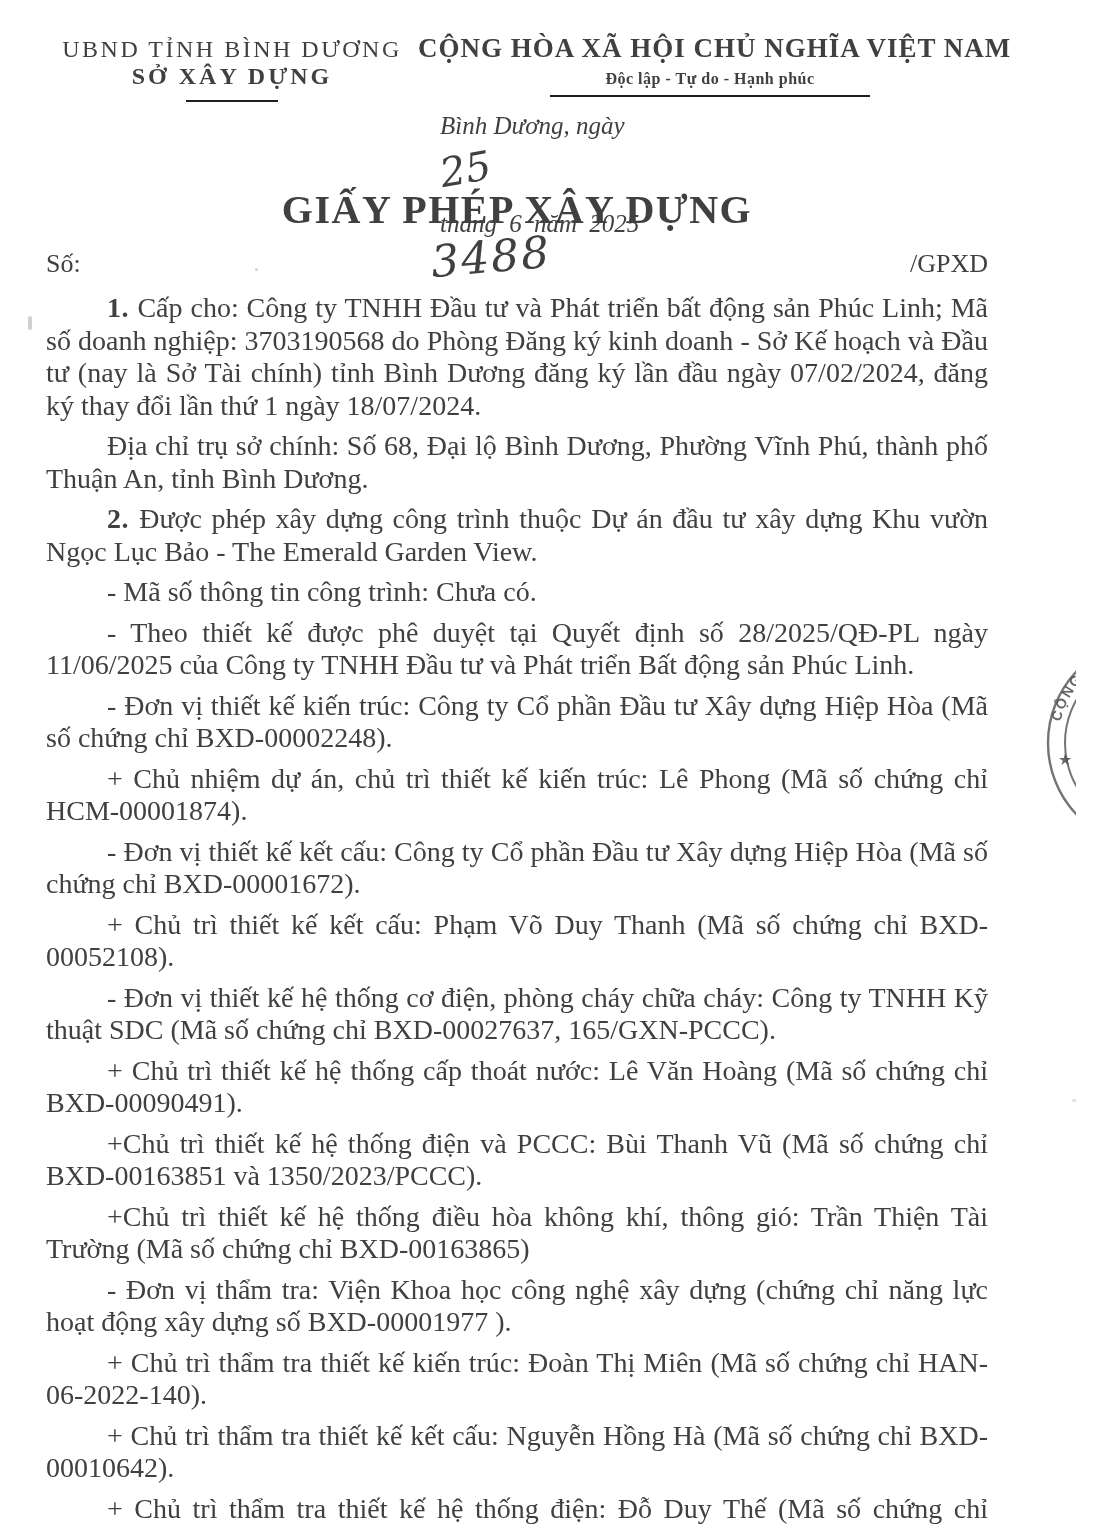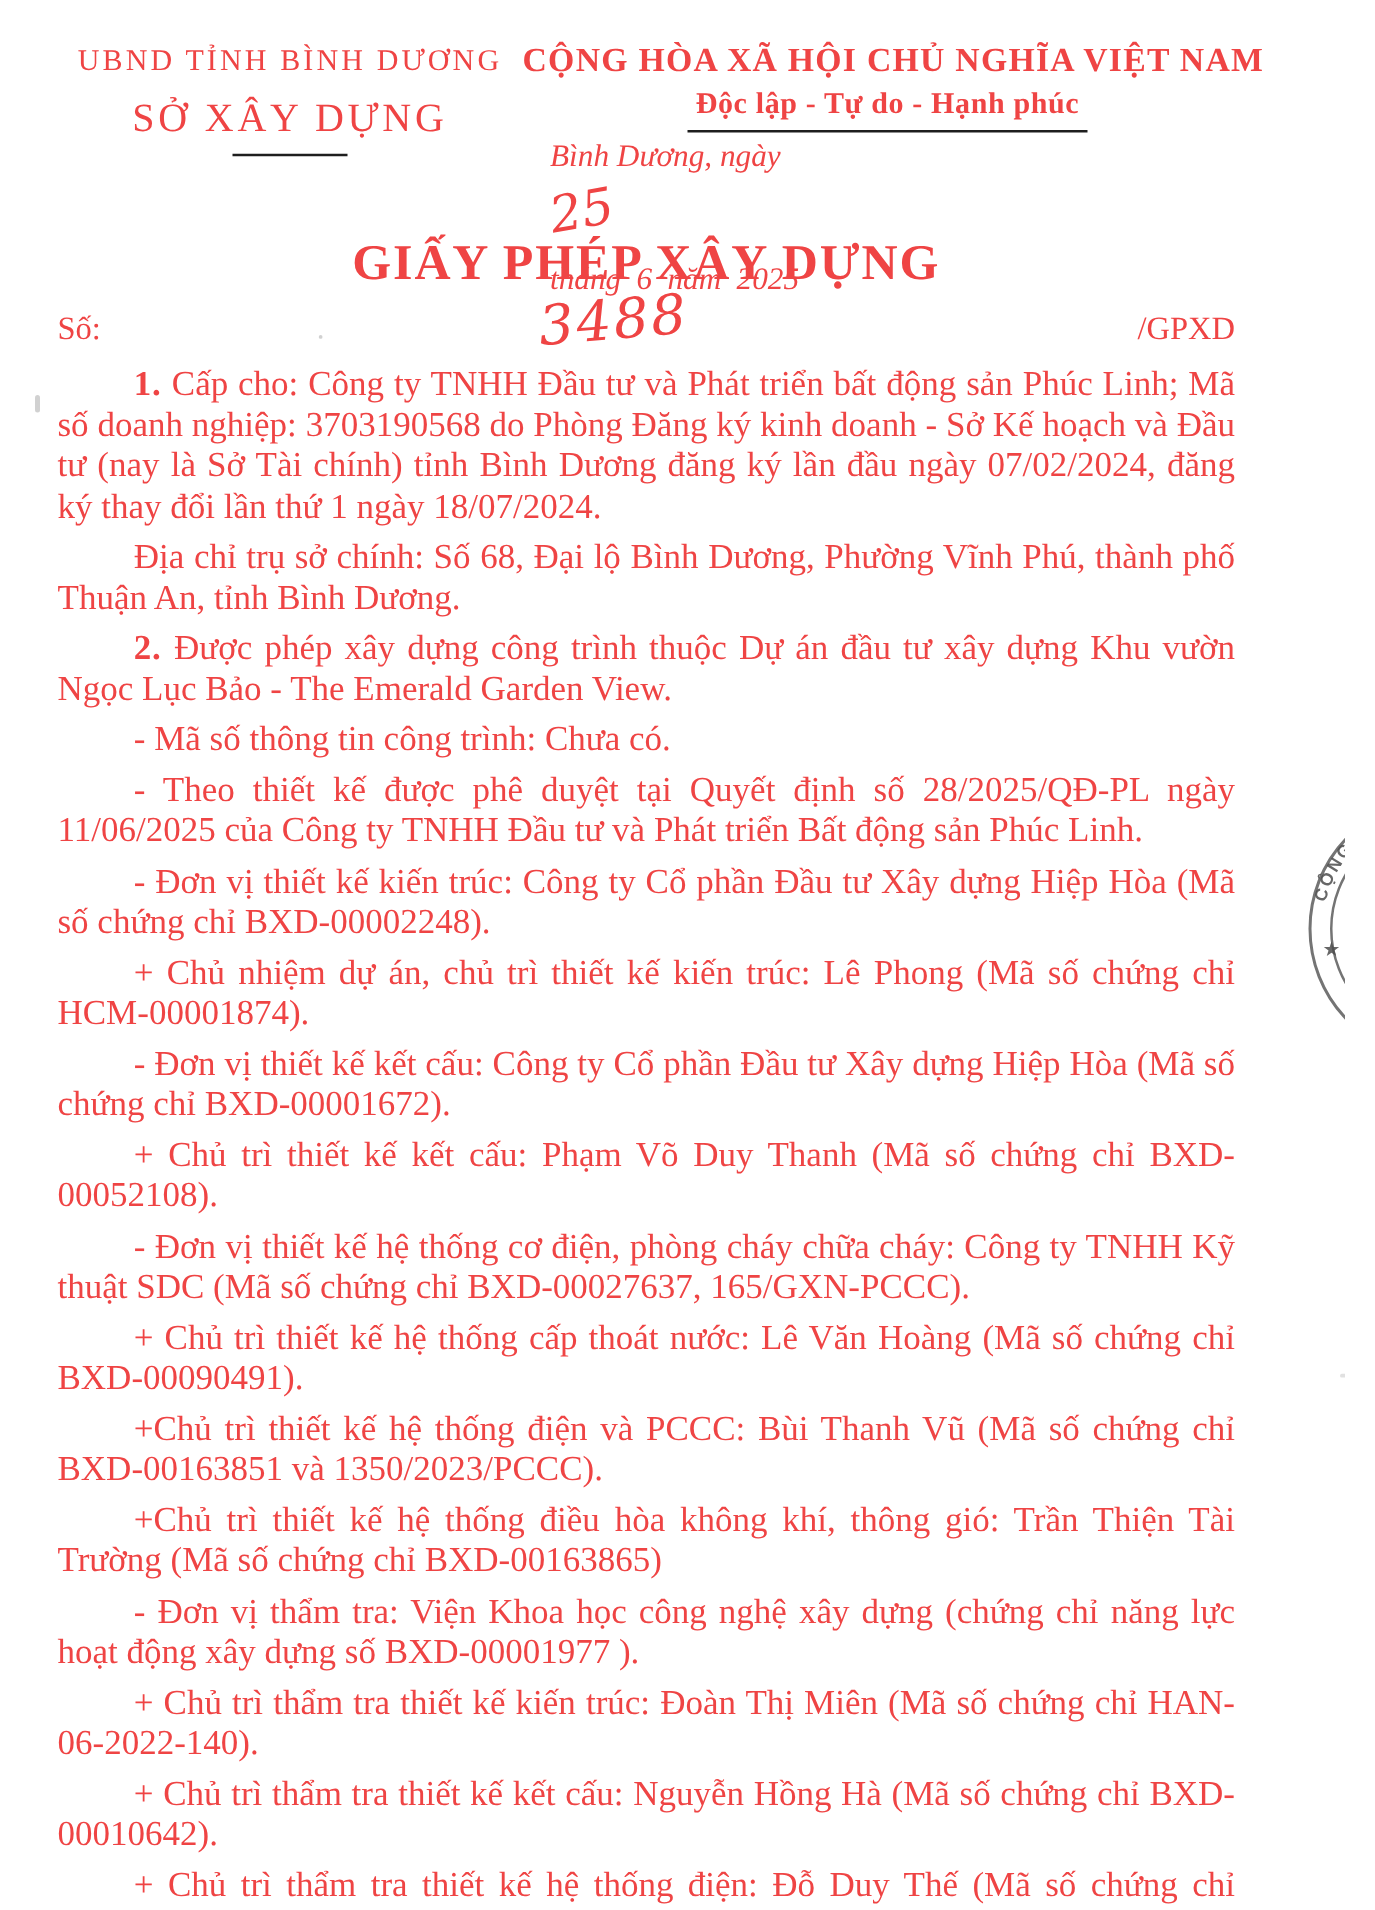--- a/index.html
+++ b/index.html
@@ -1,31 +1,31 @@
 <!DOCTYPE html>
 <html><head>
 <meta charset="utf-8">
 <style>
   * { margin:0; padding:0; box-sizing:border-box; }
   html,body { background:#ffffff; }
   .page {
     position:relative; width:1076px; height:1528px;
     background:#ffffff; overflow:hidden;
     font-family:"Liberation Serif","DejaVu Serif",serif;
-    color:#ef4444;
+    color:#404040;
   }
   
   .hdr-left { position:absolute; left:58px; top:36px; width:348px; text-align:center; }
   .hl1 { font-size:24px; letter-spacing:2.5px; white-space:nowrap; }
-  .hl2 { font-size:32px; font-weight:normal; letter-spacing:3px; margin-top:13px; white-space:nowrap; }
+  .hl2 { font-size:24px; font-weight:bold; letter-spacing:3px; margin-top:0; white-space:nowrap; }
   .rule { height:2px; background:#1e1e1e; }
   .rule-left { width:92px; margin:10px auto 0; }
   .hdr-right { position:absolute; left:418px; top:33px; width:584px; text-align:center; }
   .hr1 { font-size:27px; font-weight:bold; letter-spacing:1px; white-space:nowrap; }
-  .hr2 { font-size:24px; font-weight:bold; letter-spacing:0.5px; margin-top:6px; white-space:nowrap; }
+  .hr2 { font-size:16px; font-weight:bold; letter-spacing:0.5px; margin-top:6px; white-space:nowrap; }
   .rule-right { width:320px; margin:7px auto 0; }
   .dateline {
     position:absolute; left:440px; top:112px; width:560px;
     display:flex; justify-content:center; align-items:baseline; gap:9px;
     font-style:italic; font-size:25px; white-space:nowrap;flex-direction:column;
   }
   .date-suffix { word-spacing:6px;margin-top:12px; }
   .hw { font-family:"DejaVu Serif",serif; font-style:italic; line-height:1; display:inline-block; }
   .hw-day { font-size:40px; transform:rotate(-10deg); }
   

